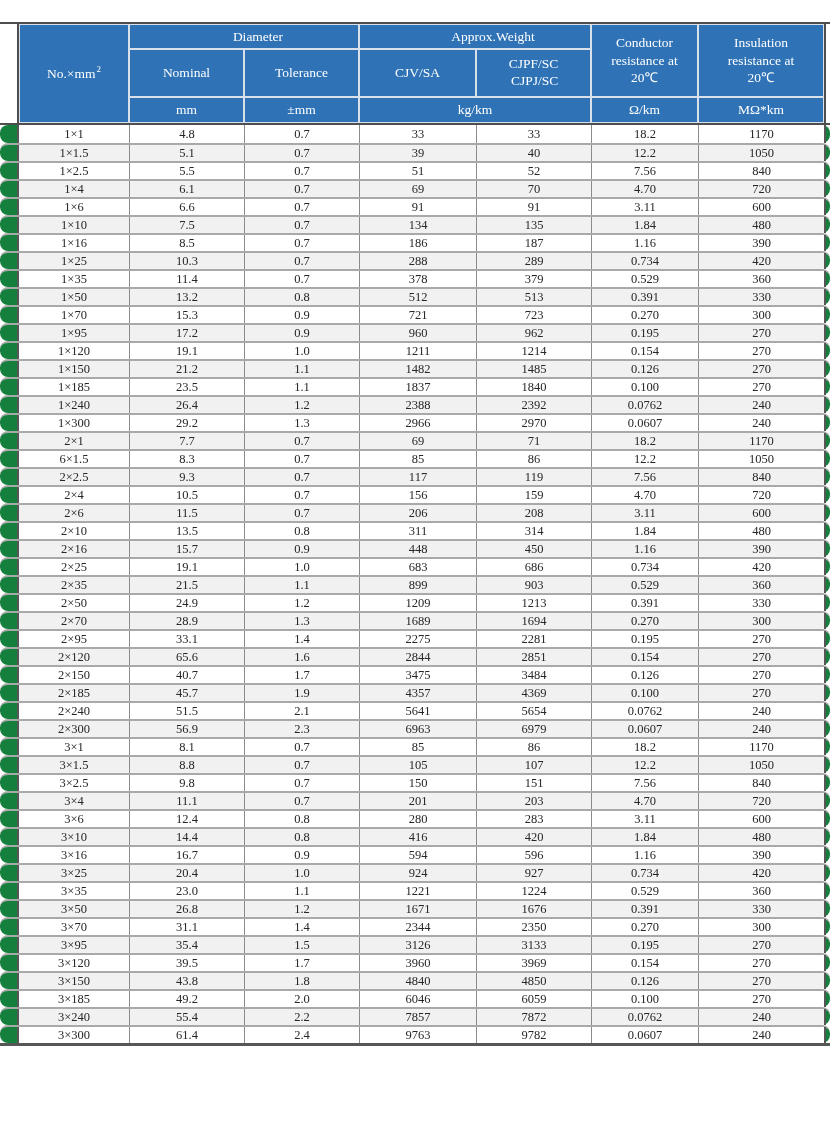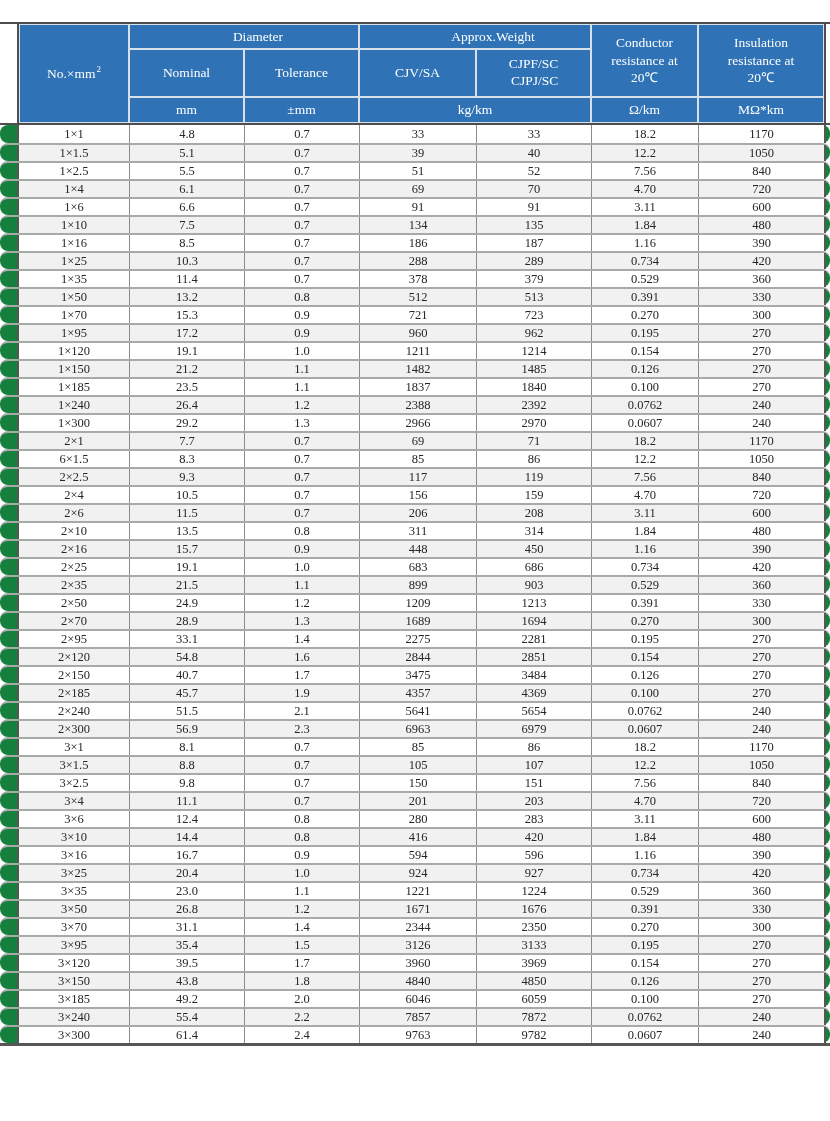--- a/index.html
+++ b/index.html
@@ -422,21 +422,21 @@
           <div class="tcell">1.4</div>
           <div class="tcell">2275</div>
           <div class="tcell">2281</div>
           <div class="tcell">0.195</div>
           <div class="tcell">270</div>
         </div>
       </div>
       <div class="trow alt">
         <div class="trow-inner">
           <div class="tcell">2×120</div>
-          <div class="tcell">54.8</div>
+          <div class="tcell">65.6</div>
           <div class="tcell">1.6</div>
           <div class="tcell">2844</div>
           <div class="tcell">2851</div>
           <div class="tcell">0.154</div>
           <div class="tcell">270</div>
         </div>
       </div>
       <div class="trow">
         <div class="trow-inner">
           <div class="tcell">2×150</div>

